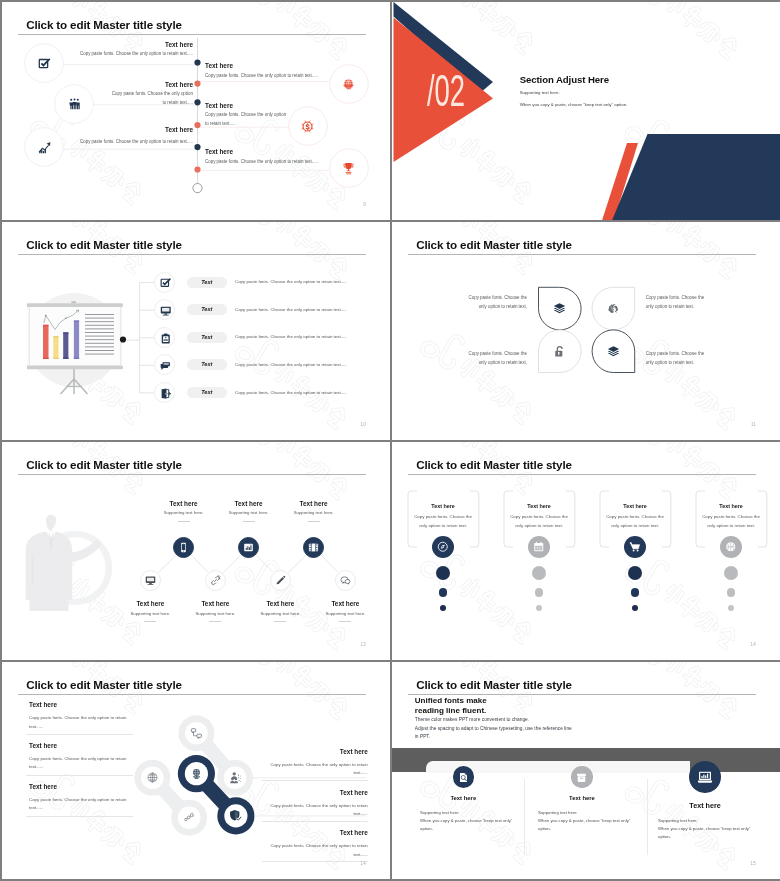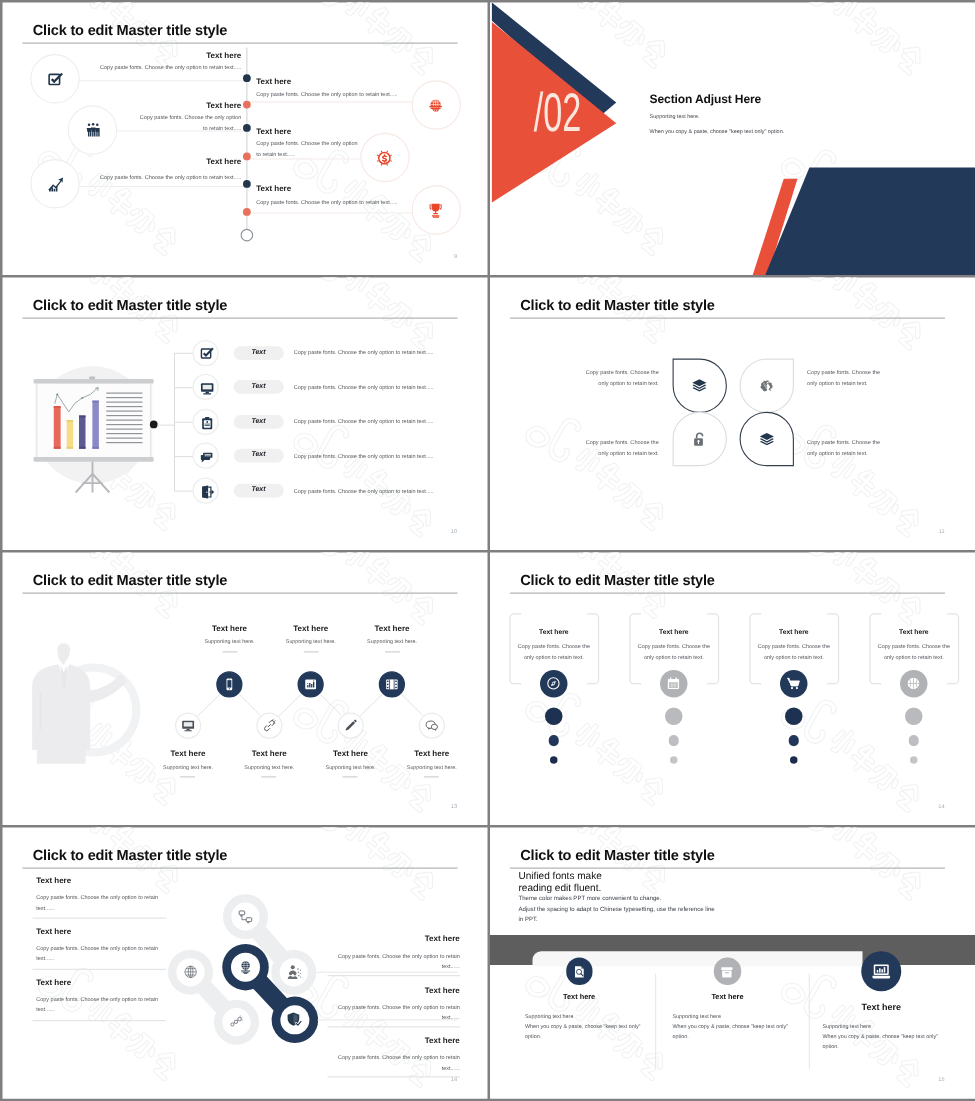--- a/index.html
+++ b/index.html
@@ -40,21 +40,21 @@
   .s6c{position:absolute;border-radius:50%;display:flex;align-items:center;justify-content:center;}
   .s6d{position:absolute;border-radius:50%;}
   
   .s7ic{position:absolute;}
   .s7h{position:absolute;font-size:6.4px;font-weight:bold;color:#1a1a1a;}
   .s7h.r{text-align:right;}
   .s7b{position:absolute;font-size:4.4px;color:#55595e;line-height:1.95;}
   .s7b.r{text-align:right;}
   .s7line{position:absolute;height:1px;background:#e4e5e6;}
   
-  .s8sub{position:absolute;font-size:8.05px;font-weight:normal;color:#121212;white-space:nowrap;}
+  .s8sub{position:absolute;font-size:8.05px;font-weight:bold;color:#121212;white-space:nowrap;}
   .s8p{position:absolute;font-size:4.85px;color:#3b4148;white-space:nowrap;}
   .s8c{position:absolute;border-radius:50%;display:flex;align-items:center;justify-content:center;}
   .s8h{position:absolute;text-align:center;font-weight:bold;color:#141414;}
   .s8b{position:absolute;font-size:4.3px;color:#4b5056;line-height:1.95;}
   .s8div{position:absolute;width:1px;background:#e9eaeb;}
 </style>
 </head>
 <body>
 
 <svg width="0" height="0" style="position:absolute" aria-hidden="true">
@@ -859,21 +859,21 @@
       </div>
     <div class="pgn" style="right:24px;bottom:13px">14</div>
   </div>
   <div class="slide" id="s8">
     <svg class="wm" viewBox="0 0 388 219">
         <use href="#wmpat"></use>
       </svg>
     <div class="ttl" style="left:24.2px;top:16.2px;font-size:11.65px">Click to edit Master title style</div>
     <div class="rule" style="left:16.4px;top:32.2px;width:348px"></div>
     <div class="s8sub" style="left:22.8px;top:33.5px">Unified fonts make</div>
-    <div class="s8sub" style="left:22.8px;top:43.6px">reading edit fluent.</div>
+    <div class="s8sub" style="left:22.8px;top:43.6px">reading line fluent.</div>
     <div class="s8p" style="left:22.8px;top:55.2px">Theme color makes PPT more convenient to change.</div>
     <div class="s8p" style="left:22.8px;top:63.6px">Adjust the spacing to adapt to Chinese typesetting, use the reference line</div>
     <div class="s8p" style="left:22.8px;top:72.1px">in PPT.</div>
     <div style="position:absolute;left:0;top:85.5px;width:388px;height:24.9px;background:#5e5e5e"></div>
     <div style="position:absolute;left:34px;top:99px;width:264px;height:11.6px;background:#f7f7f7;border-top-left-radius:7px"></div>
     <div id="s8cards">
         <div class="s8c" style="left:60.5px;top:104.4px;width:21.6px;height:21.6px;background:#23395a;--bg:#23395a">
           <svg width="11" height="11" viewBox="0 0 24 24" style="color:#ffffff">
             <use href="#ic-searchdoc"></use>
           </svg>

